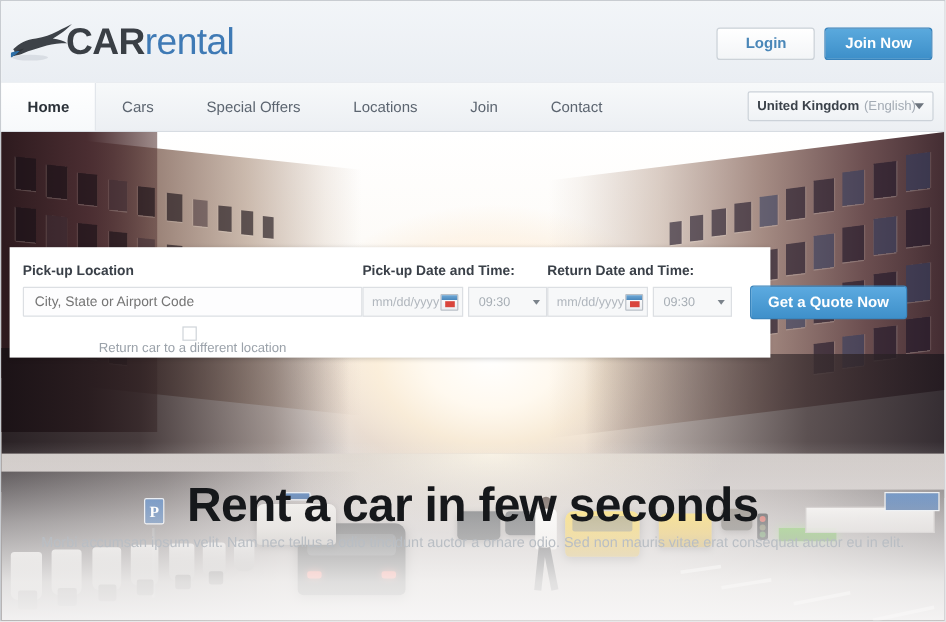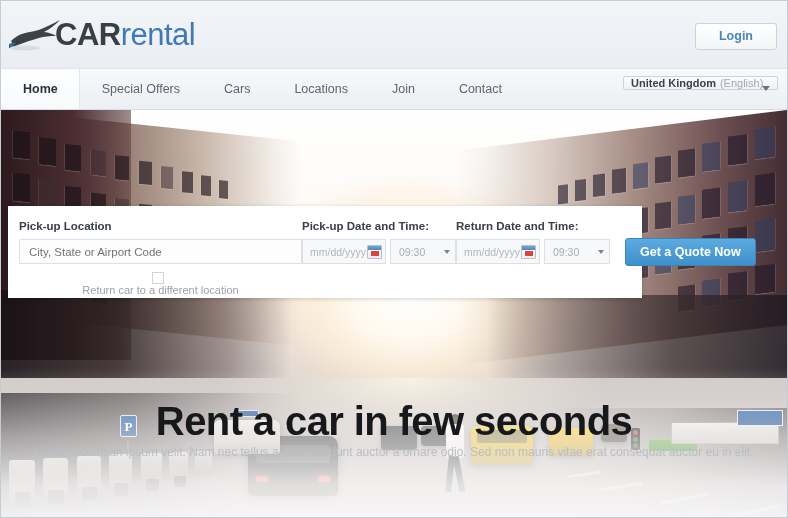--- a/index.html
+++ b/index.html
@@ -93,21 +93,21 @@
     white-space: nowrap;
   }
   .nav-item.active {
     background: linear-gradient(to bottom, #ffffff 0%, #f7f9fb 100%);
     color: #2b3138;
     font-weight: bold;
     box-shadow: inset -1px 0 0 #e2e6eb;
   }
   .country-select {
     position: absolute; right: 9px; top: 7px;
-    width: 155px; height: 14px;
+    width: 155px; height: 25px;
     background: linear-gradient(to bottom, #fbfcfd 0%, #eff2f5 100%);
     border: 1px solid #ccd2d9;
     border-radius: 2px;
     display: flex; align-items: center;
     padding: 0 7px;
     font-size: 11px;
     cursor: pointer;
   }
   .country-name { color: #3b424a; font-weight: bold; }
   .country-lang { color: #a3abb4; margin-left: 4px; }
@@ -495,27 +495,28 @@
           <ellipse cx="16" cy="33" rx="15" ry="2.4" fill="#c9ced6" opacity="0.55"></ellipse>
         </svg>
       </div>
       <div class="logo-text">
         <span class="logo-car">CAR</span><span class="logo-rental">rental</span>
       </div>
     </div>
 
     <div class="header-btns">
       <div class="btn btn-login">Login</div>
+      <div class="btn btn-join">Join Now</div>
     </div>
   </div>
 
   <div class="nav">
     <div class="nav-item active">Home</div>
+    <div class="nav-item">Cars</div>
     <div class="nav-item">Special Offers</div>
-    <div class="nav-item">Cars</div>
     <div class="nav-item">Locations</div>
     <div class="nav-item">Join</div>
     <div class="nav-item">Contact</div>
 
     <div class="country-select">
       <span class="country-name">United Kingdom</span>
       <span class="country-lang">(English)</span>
       <span class="country-arrow"></span>
     </div>
   </div>

